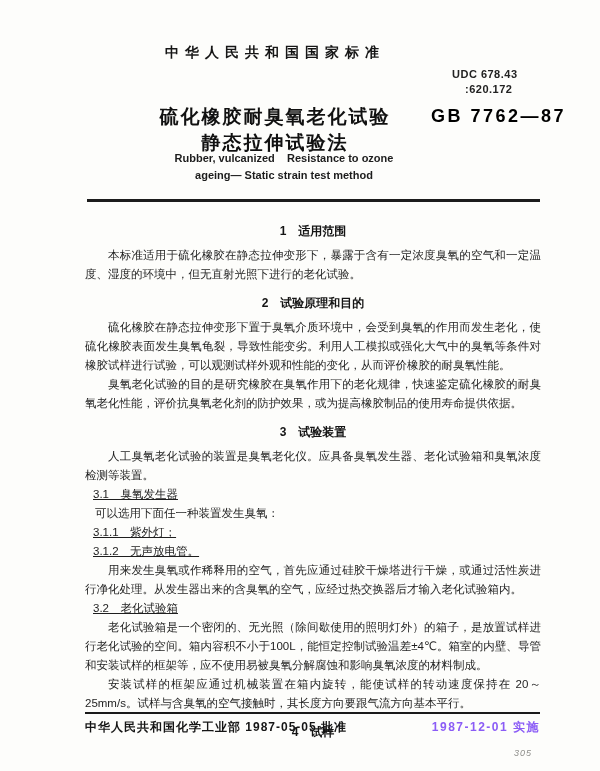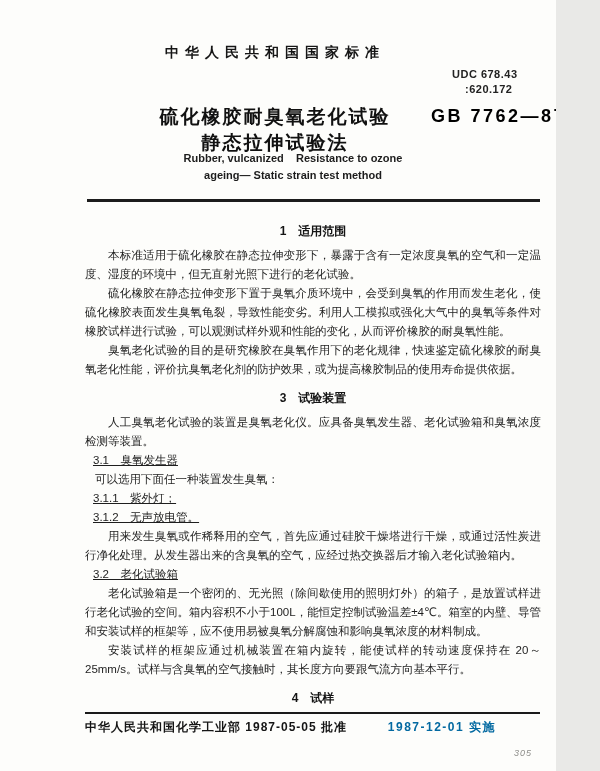--- a/index.html
+++ b/index.html
@@ -3,21 +3,21 @@
 <meta charset="utf-8">
 <style>
   * { margin: 0; padding: 0; box-sizing: border-box; }
   html, body { width: 600px; }
   body {
     font-family: "Liberation Sans", "DejaVu Sans", sans-serif;
     background: #e9e9e7;
   }
   .paper {
     position: relative;
-    width: 556px;
+    width: 600px;
     height: 771px;
     background: #fdfdfb;
     color: #1d1d1d;
     overflow: hidden;
   }
   
   .hdr-std {
     position: absolute;
     left: 85px; top: 44px; width: 380px;
     text-align: center;
@@ -52,21 +52,21 @@
     color: #111;
     margin-top: 16px;
   }
   .title-cn .t1, .title-cn .t2 {
     font-size: 19px;
     letter-spacing: 2px;
     line-height: 26px;
   }
   .title-en {
     position: absolute;
-    left: 103px; top: 150px; width: 380px;
+    left: 94px; top: 150px; width: 380px;
     text-align: center;
     font-size: 11px; font-weight: bold;
     color: #1c1c1c;
     line-height: 17px;
   }
   .title-en div { white-space: pre; }
   .rule-thick {
     position: absolute;
     left: 87px; top: 199px; width: 453px; height: 3px;
     background: #1c1c1c;
@@ -103,21 +103,21 @@
     font-size: 12px; font-weight: bold;
     letter-spacing: 1px;
     color: #151515;
     white-space: nowrap;
   }
   .footer-implemented {
     position: absolute;
     right: 60px; top: 719px;
     font-size: 12px; font-weight: bold;
     letter-spacing: 1.5px;
-    color: #0369a1;
+    color: #8b5cf6;
     white-space: nowrap;
   }
   .page-number {
     position: absolute;
     left: 514px; top: 748px;
     font-size: 9px;
     font-style: italic;
     color: #8d8d8a;
     letter-spacing: 1px;
   }
@@ -146,20 +146,21 @@
     <div>ageing— Static strain test method</div>
   </div>
 
   <div class="rule-thick"></div>
 
   <div class="content">
 
     <div class="sec-heading">1　适用范围</div>
     <div class="para">本标准适用于硫化橡胶在静态拉伸变形下，暴露于含有一定浓度臭氧的空气和一定温度、湿度的环境中，但无直射光照下进行的老化试验。</div>
 
+    <div class="sec-heading">2　试验原理和目的</div>
     <div class="para">硫化橡胶在静态拉伸变形下置于臭氧介质环境中，会受到臭氧的作用而发生老化，使硫化橡胶表面发生臭氧龟裂，导致性能变劣。利用人工模拟或强化大气中的臭氧等条件对橡胶试样进行试验，可以观测试样外观和性能的变化，从而评价橡胶的耐臭氧性能。</div>
     <div class="para">臭氧老化试验的目的是研究橡胶在臭氧作用下的老化规律，快速鉴定硫化橡胶的耐臭氧老化性能，评价抗臭氧老化剂的防护效果，或为提高橡胶制品的使用寿命提供依据。</div>
 
     <div class="sec-heading">3　试验装置</div>
     <div class="para">人工臭氧老化试验的装置是臭氧老化仪。应具备臭氧发生器、老化试验箱和臭氧浓度检测等装置。</div>
     <div class="sub">3.1　臭氧发生器</div>
     <div class="plain">可以选用下面任一种装置发生臭氧：</div>
     <div class="sub">3.1.1　紫外灯；</div>
     <div class="sub">3.1.2　无声放电管。</div>
     <div class="para">用来发生臭氧或作稀释用的空气，首先应通过硅胶干燥塔进行干燥，或通过活性炭进行净化处理。从发生器出来的含臭氧的空气，应经过热交换器后才输入老化试验箱内。</div>

